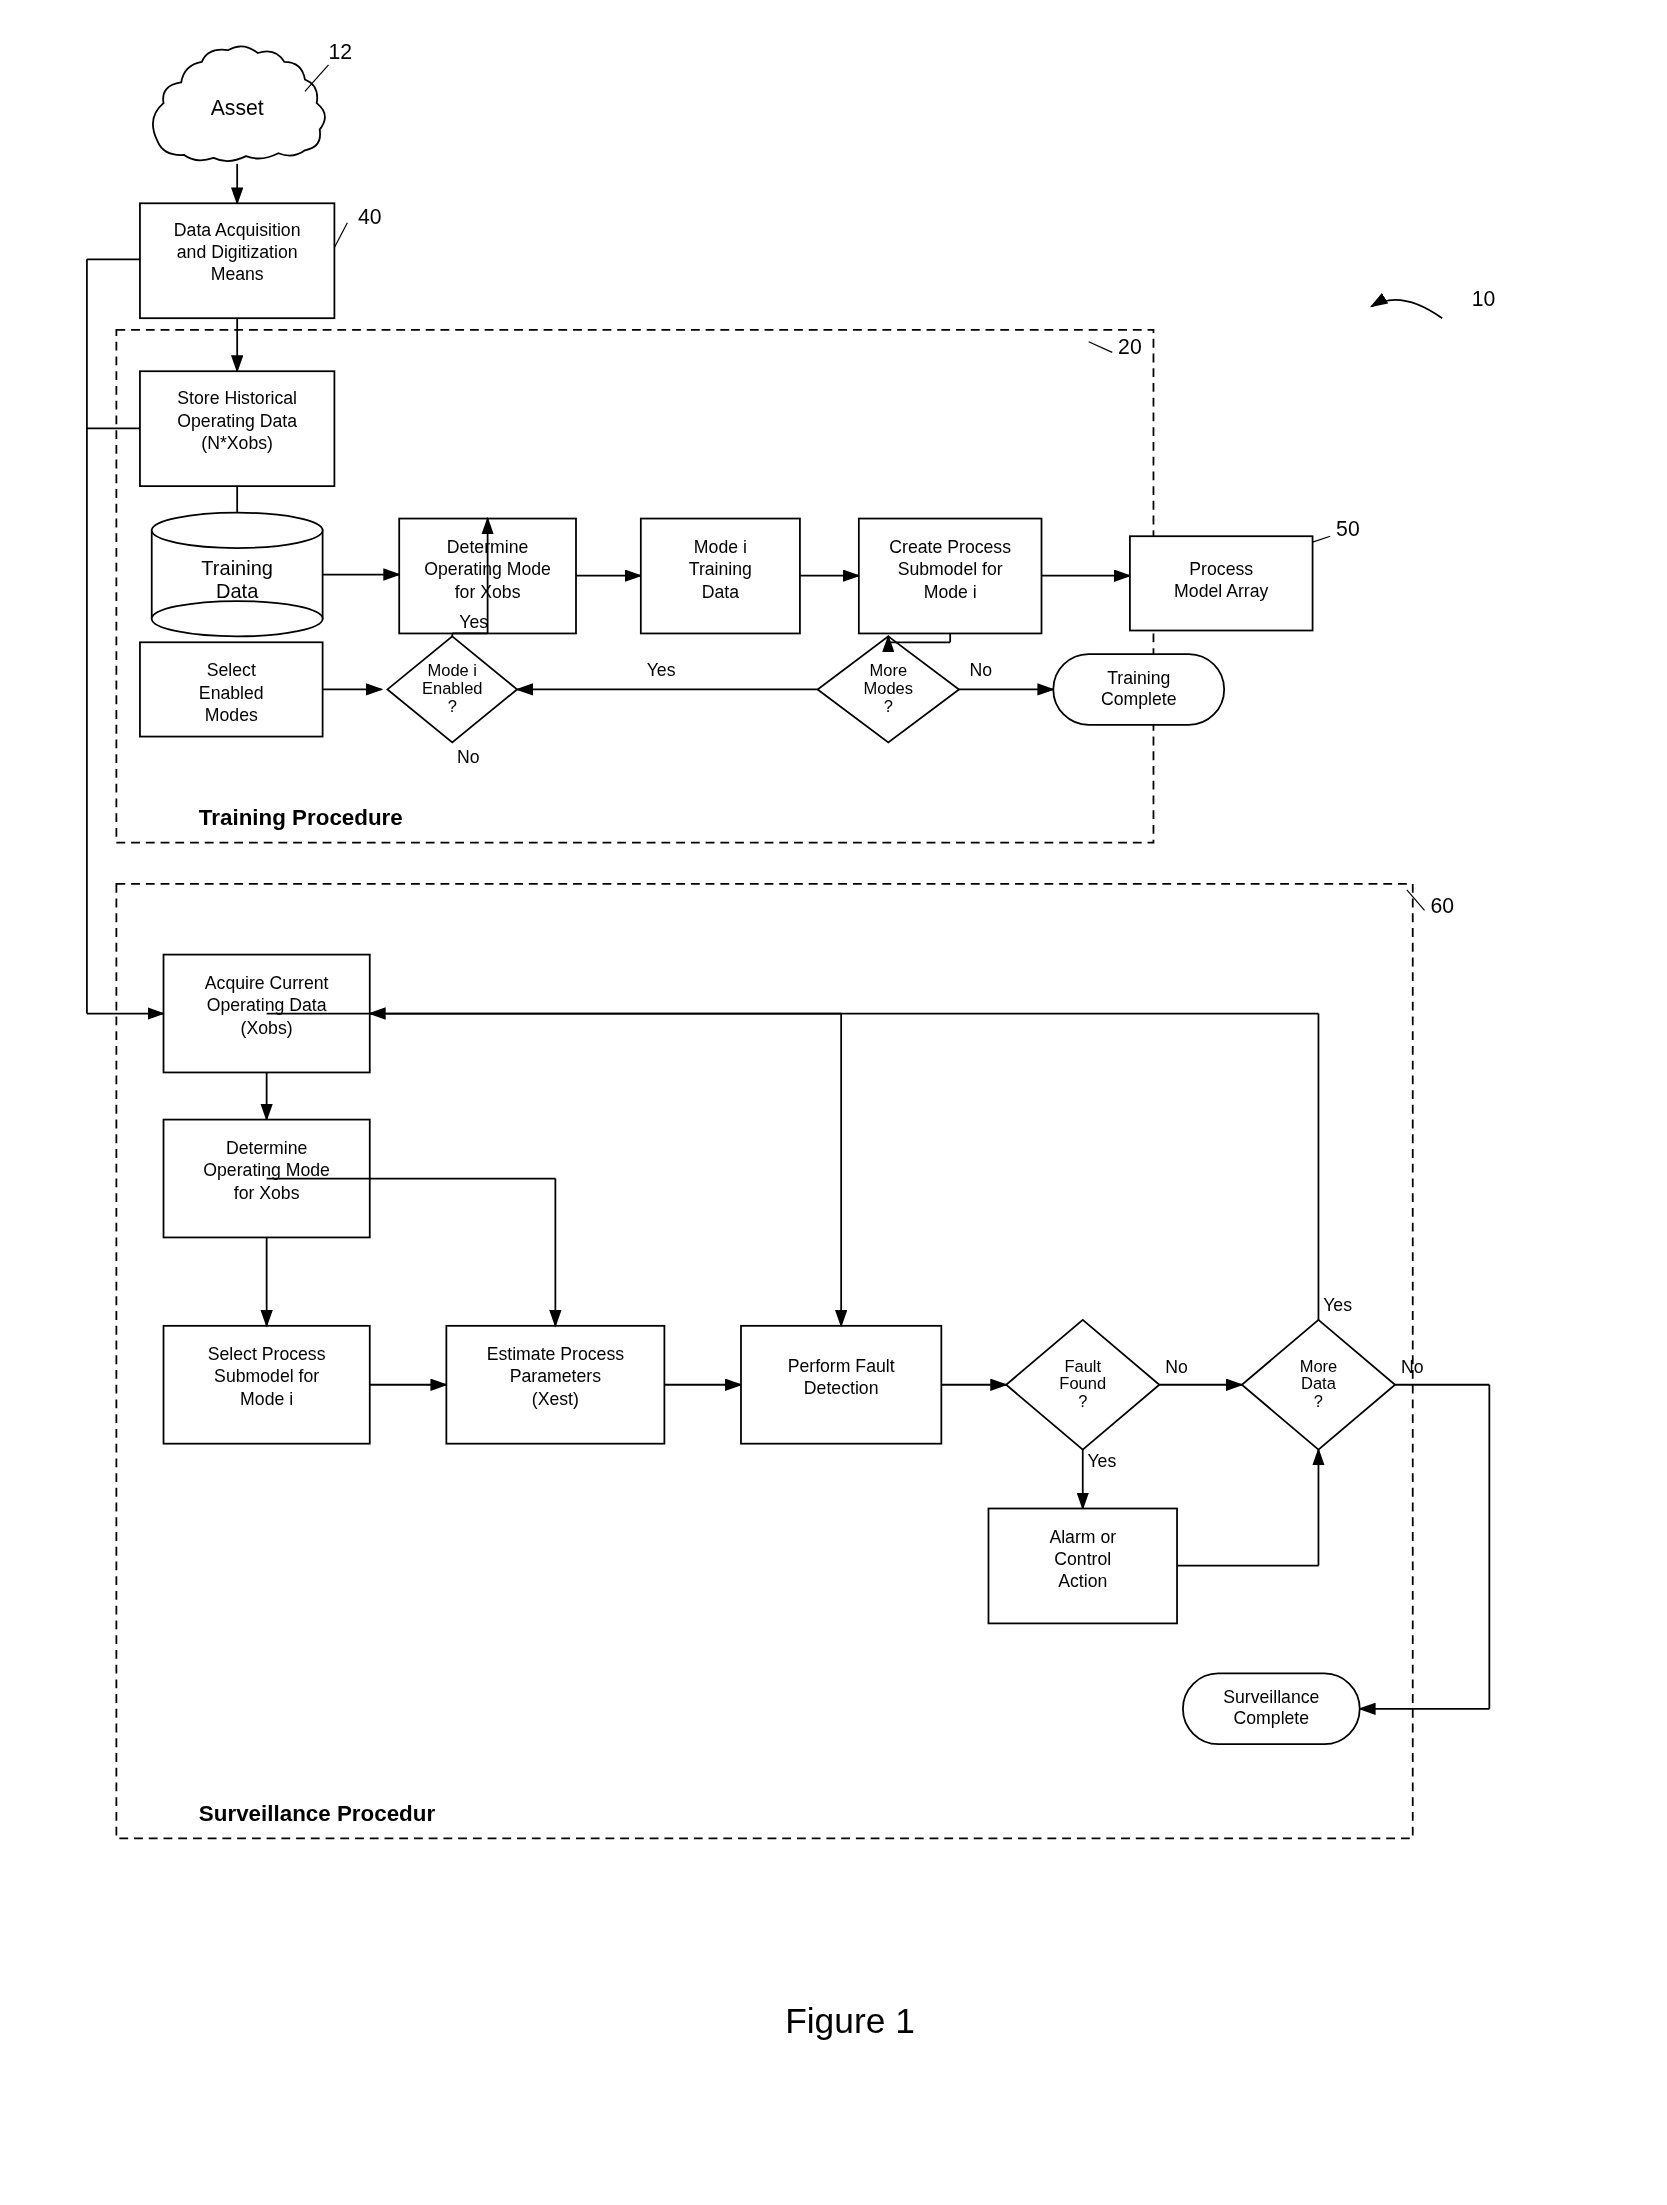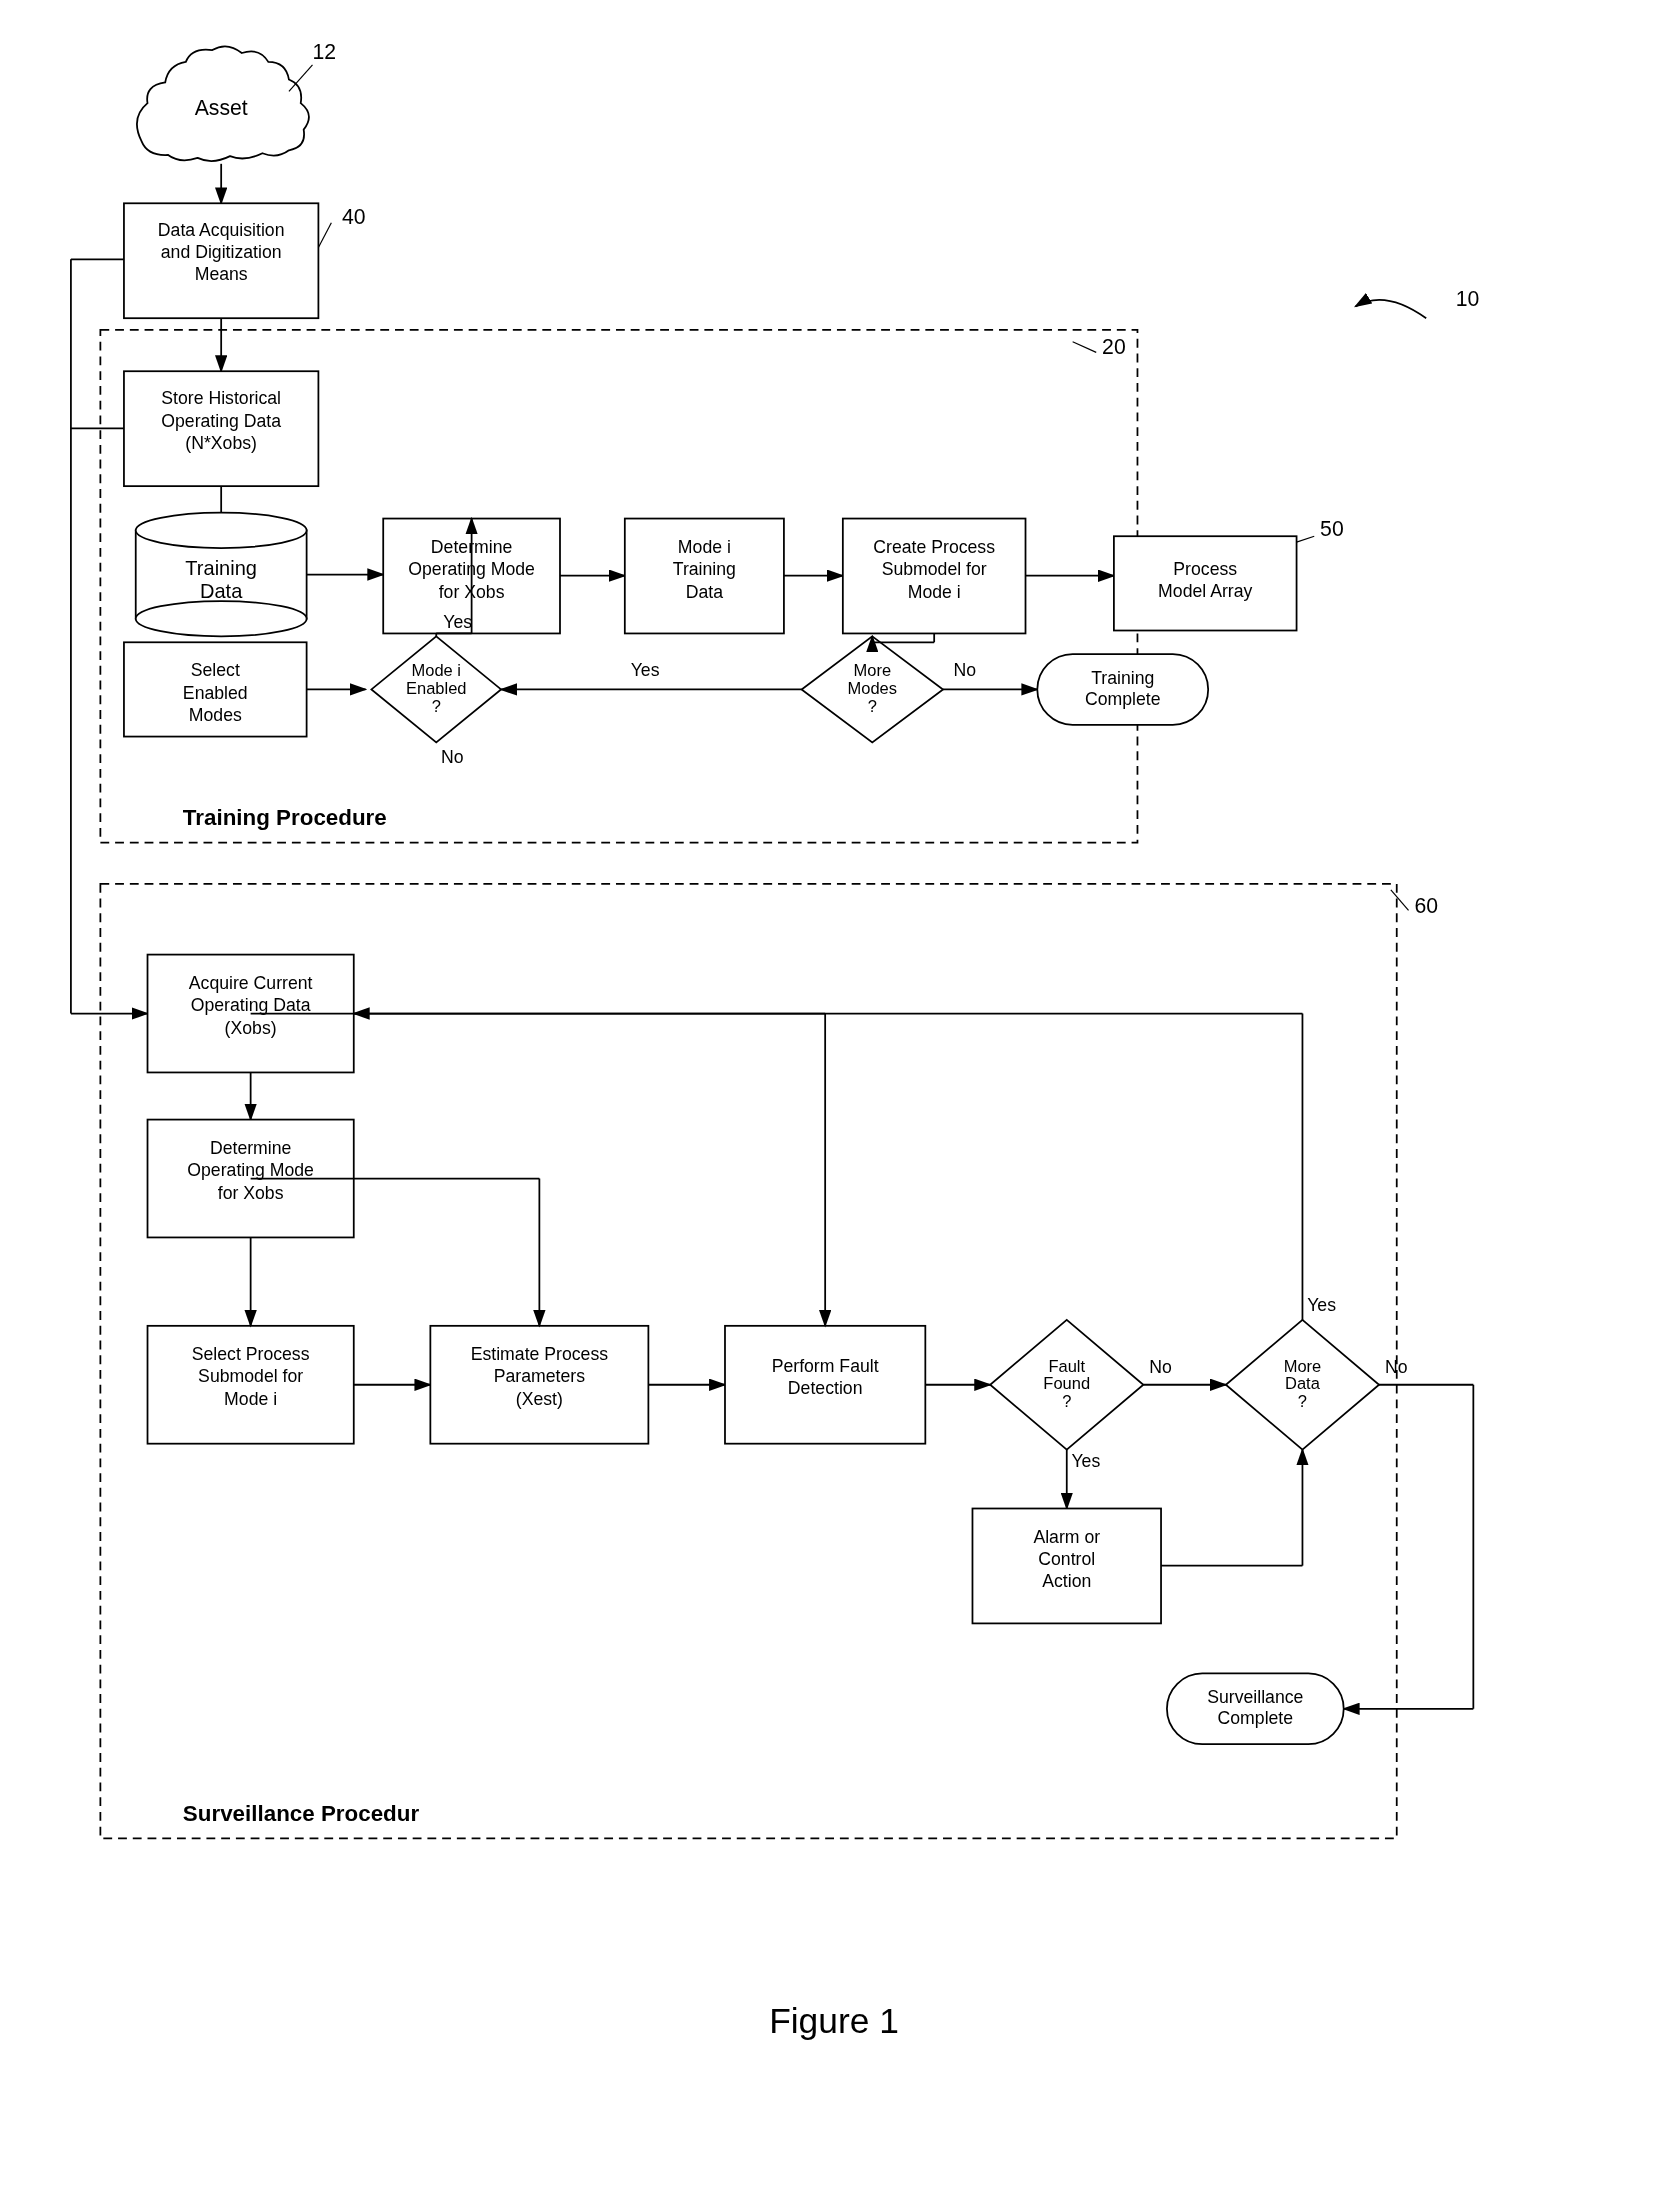--- a/index.html
+++ b/index.html
@@ -6,21 +6,21 @@
     body {
       background: #fff;
       font-family: Arial, sans-serif;
       width: 1668px;
       height: 2205px;
       position: relative;
       overflow: hidden;
     }
     .diagram-container {
       position: absolute;
-      top: 0; left: 0;
+      top: 0; left: 16px;
       width: 1414px;
       height: 2205px;
     }
     svg {
       position: absolute;
       top: 0; left: 0;
       width: 1668px;
       height: 2205px;
     }
   </style>

